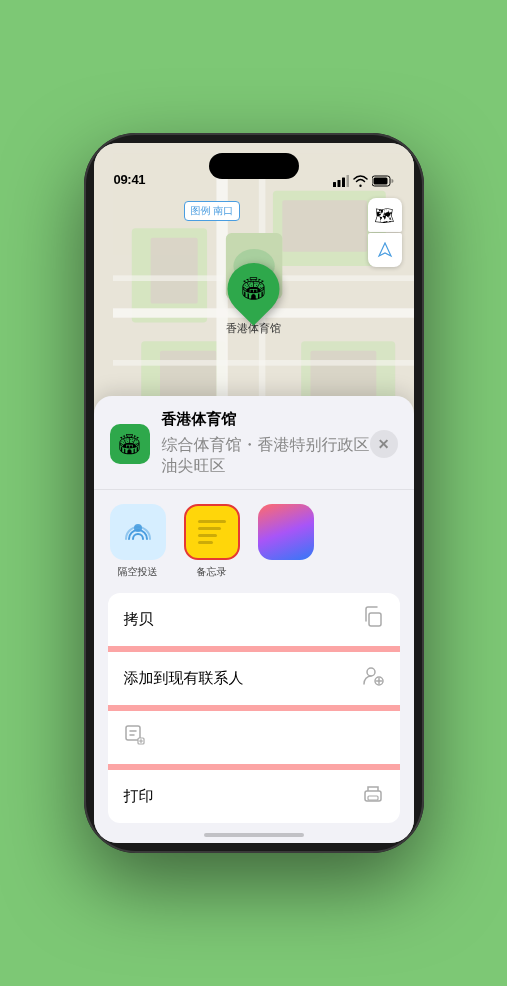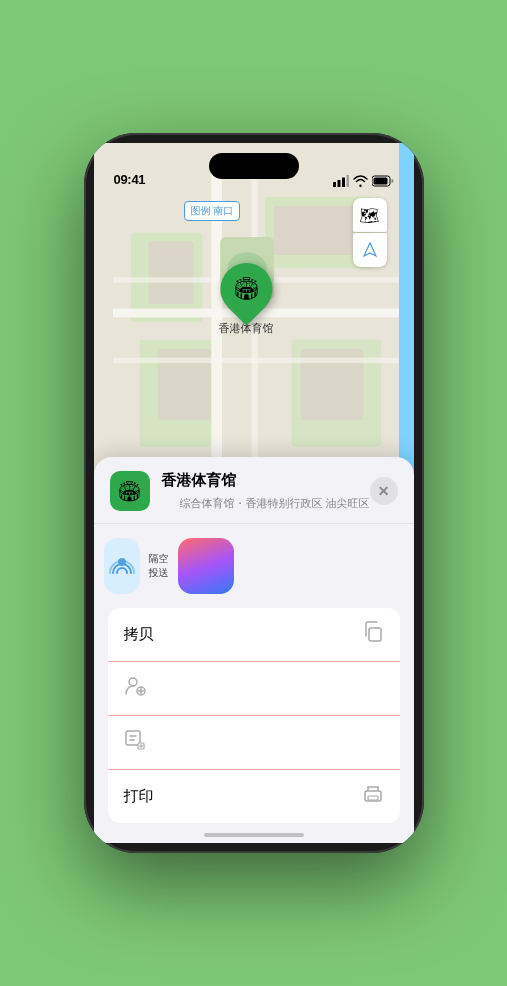--- a/index.html
+++ b/index.html
@@ -19,22 +19,22 @@
       position: relative;
       box-shadow: 0 30px 80px rgba(0,0,0,0.5), inset 0 0 0 2px #3a3a3a;
       overflow: hidden;
     }
     .phone-screen {
       position: absolute;
       top: 10px;
       left: 10px;
       right: 10px;
       bottom: 10px;
-      background: #7dd3fc;
-      border-radius: 12px;
+      background: #e5e5e5;
+      border-radius: 24px;
       overflow: hidden;
     }
     
     .dynamic-island {
       position: absolute;
       top: 10px;
       left: 50%;
       transform: translateX(-50%);
       width: 90px;
       height: 26px;
@@ -67,21 +67,21 @@
       gap: 4px;
     }
     .status-icons svg {
       fill: #000;
     }
     
     .map-area {
       position: absolute;
       top: 0;
       left: 0;
-      right: 15px;
+      right: 0;
       height: 340px;
       background: #e8e4d8;
       overflow: hidden;
       padding-left: 19px;
     }
     
     .map-btn-group {
       position: absolute;
       top: 55px;
       right: 12px;
@@ -182,24 +182,23 @@
     .venue-info {
       flex: 1;
       margin-left: 12px;
     }
     .venue-name {
       font-size: 15px;
       font-weight: 600;
       color: #000;
     }
     .venue-desc {
-      font-size: 11px;
+      font-size: 16px;
       color: #888;
       margin-top: 6px;
-      text-align: right;
     }
     .close-btn {
       width: 28px;
       height: 28px;
       background: #e0e0e5;
       border-radius: 50%;
       display: flex;
       align-items: center;
       justify-content: center;
       font-size: 14px;
@@ -209,21 +208,21 @@
     }
     
     .share-row {
       display: flex;
       padding: 14px 10px 6px;
       gap: 6px;
       overflow: hidden;
     }
     .share-item {
       display: flex;
-      flex-direction: row;
+      flex-direction: column;
       align-items: center;
       gap: 5px;
       flex: 0 0 auto;
       width: 68px;
     }
     .share-icon-wrap {
       width: 56px;
       height: 56px;
       border-radius: 14px;
       display: flex;
@@ -271,21 +270,21 @@
       margin: 8px 14px 0;
       background: #fff;
       border-radius: 12px;
       overflow: hidden;
     }
     .action-item {
       display: flex;
       align-items: center;
       justify-content: space-between;
       padding: 13px 16px;
-      border-bottom: 1px solid #fca5a5;
+      border-bottom: 6px solid #fca5a5;
     }
     .action-item:last-child {
       border-bottom: none;
     }
     .action-text {
       font-size: 15px;
       color: #000;
     }
     .action-icon {
       font-size: 20px;
@@ -415,20 +414,31 @@
               <path d="M6 22c0-5 4-9 9-9s9 4 9 9" stroke="#4a9de0" stroke-width="2" fill="none" stroke-linecap="round"></path>
               <path d="M10 22c0-2.8 2.2-5 5-5s5 2.2 5 5" stroke="#4a9de0" stroke-width="2" fill="none" stroke-linecap="round"></path>
               <path d="M3 22c0-6.6 5.4-12 12-12s12 5.4 12 12" stroke="#4a9de0" stroke-width="2" fill="none" stroke-linecap="round" opacity="0.5"></path>
             </svg>
           </div>
           <span class="share-label">隔空投送</span>
         </div>
 
 
 
+        <div class="share-item">
+          <div class="share-icon-wrap notes" style="background:#ffd60a; border: 2.5px solid #e53935; border-radius: 14px; overflow: hidden; padding: 6px;">
+            <div class="notes-lines">
+              <div class="notes-line" style="height:3px; background: rgba(0,0,0,0.2); border-radius:2px; width:100%;"></div>
+              <div class="notes-line" style="height:3px; background: rgba(0,0,0,0.2); border-radius:2px; width:85%;"></div>
+              <div class="notes-line" style="height:3px; background: rgba(0,0,0,0.2); border-radius:2px; width:70%;"></div>
+              <div class="notes-line short" style="height:3px; background: rgba(0,0,0,0.2); border-radius:2px; width:55%;"></div>
+            </div>
+          </div>
+          <span class="share-label">备忘录</span>
+        </div>
 
         <div class="share-item">
           <div class="share-icon-wrap more" style="background: linear-gradient(160deg, #ff6b6b 0%, #a855f7 50%, #3478f6 100%); border-radius: 14px; display:flex; align-items:center; justify-content:center;">
             
           </div>
 
         </div>
       </div>
 
       <div class="action-list">
@@ -438,20 +448,21 @@
           <span class="action-icon">
             <svg width="22" height="22" viewBox="0 0 22 22" fill="none" xmlns="http://www.w3.org/2000/svg">
               <rect x="7" y="7" width="12" height="13" rx="2" stroke="#aaa" stroke-width="1.5"></rect>
               <path d="M4 15V3a2 2 0 0 1 2-2h9" stroke="#aaa" stroke-width="1.5" stroke-linecap="round"></path>
             </svg>
           </span>
         </div>
 
 
         <div class="action-item">
+          <span class="action-text">添加到现有联系人</span>
           <span class="action-icon">
             <svg width="22" height="22" viewBox="0 0 22 22" fill="none" xmlns="http://www.w3.org/2000/svg">
               <circle cx="9" cy="7" r="4" stroke="#aaa" stroke-width="1.5"></circle>
               <path d="M2 19c0-4.4 3.1-8 7-8" stroke="#aaa" stroke-width="1.5" stroke-linecap="round"></path>
               <circle cx="17" cy="16" r="4" stroke="#aaa" stroke-width="1.5"></circle>
               <path d="M17 13.5v5M14.5 16h5" stroke="#aaa" stroke-width="1.5" stroke-linecap="round"></path>
             </svg>
           </span>
         </div>
 

